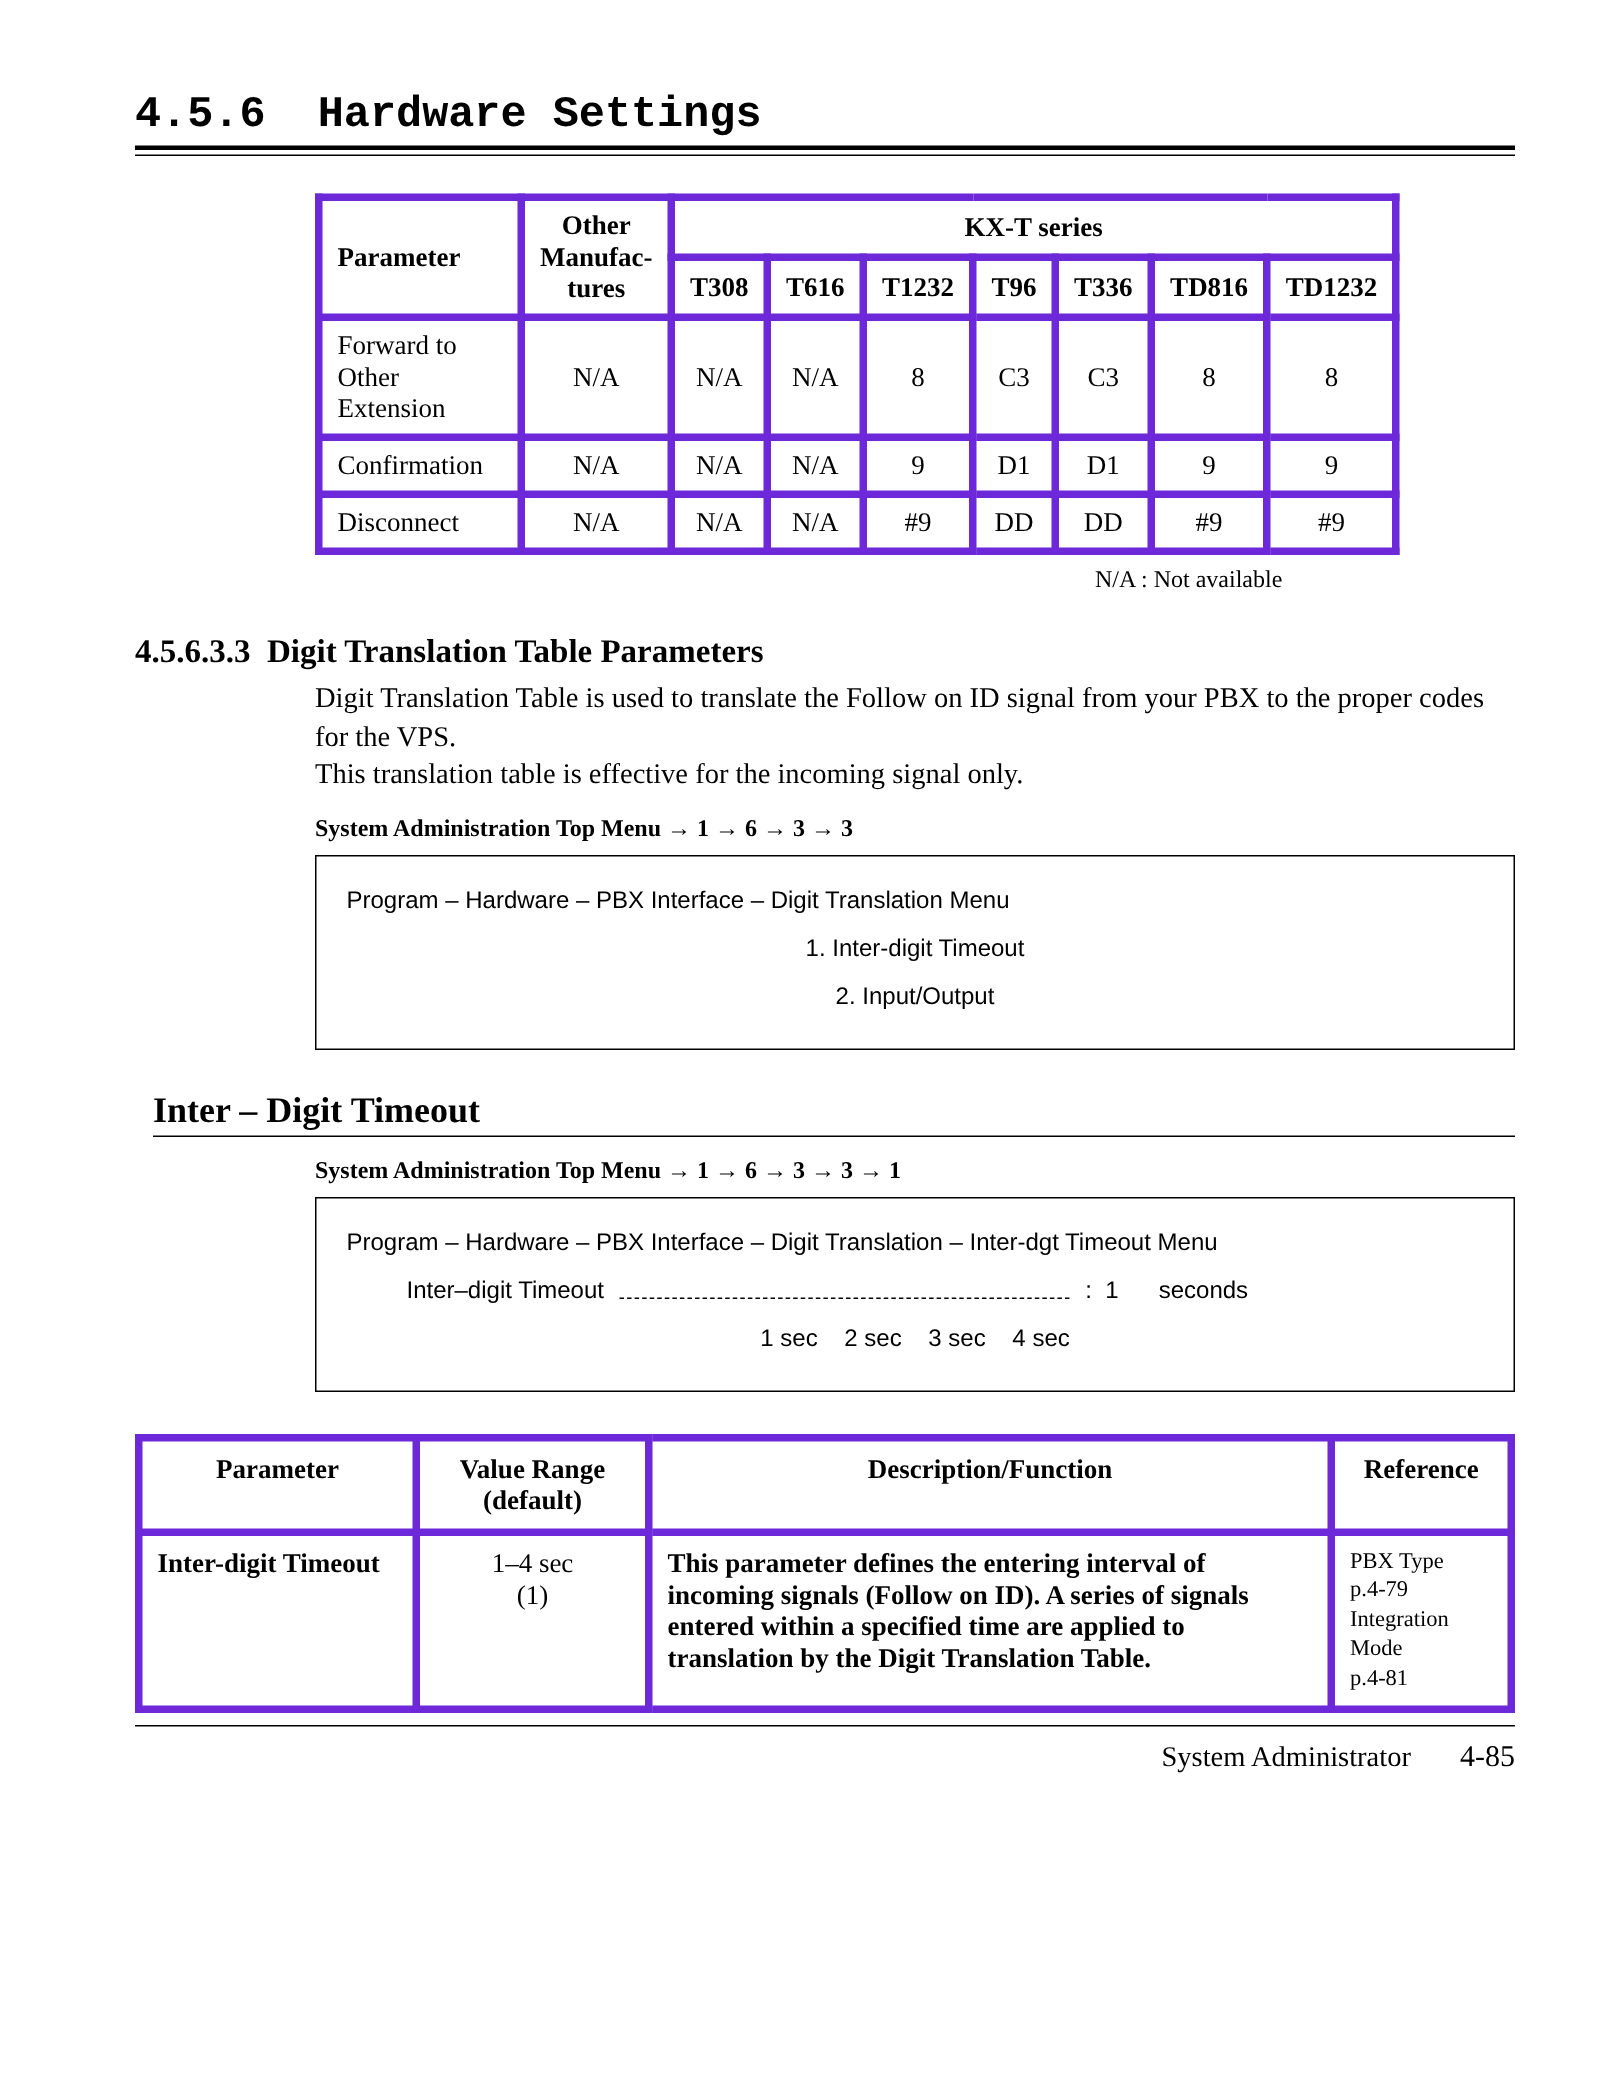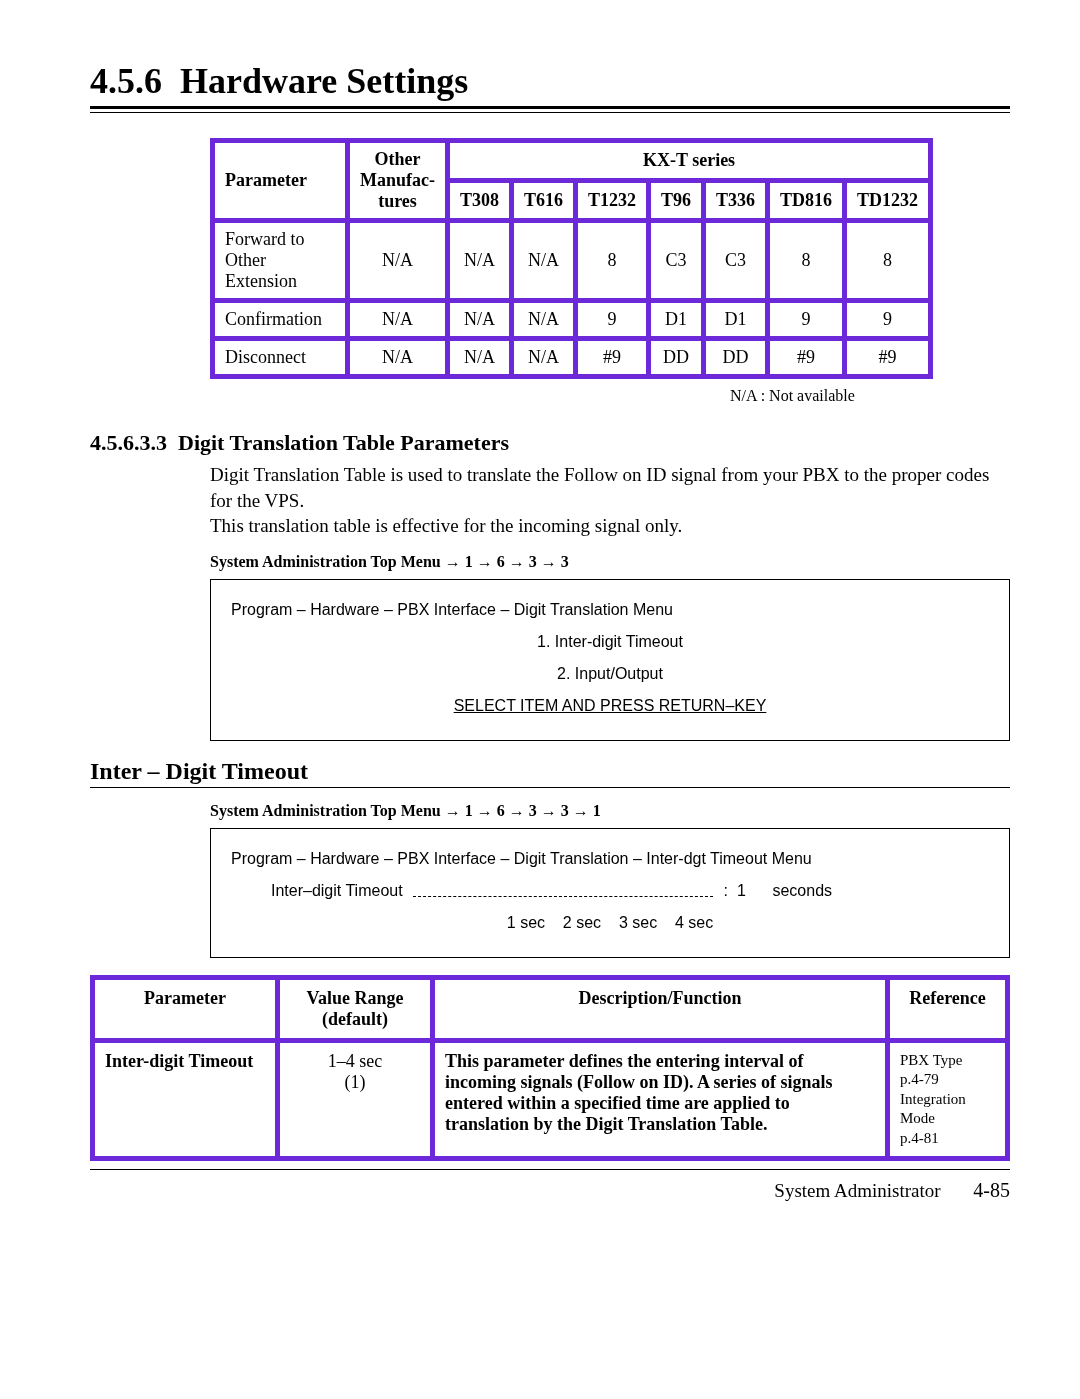--- a/index.html
+++ b/index.html
@@ -5,23 +5,24 @@
   body {
     font-family: "Times New Roman", Times, serif;
     background: #fff;
     color: #000;
     margin: 0;
     padding: 60px 70px 50px 90px;
     width: 920px;
     font-size: 18px;
   }
   .title {
-    font-size: 36px;
+    font-size: 29px;
     font-weight: bold;
     margin-bottom: 4px;
+    font-family: Liberation Mono, monospace;
   }
   .title-rule {
     border-top: 3px solid #000;
     border-bottom: 1px solid #000;
     height: 3px;
     margin-bottom: 25px;
   }
   table {
     border-collapse: collapse;
     margin-left: 120px;
@@ -66,30 +67,31 @@
     margin-bottom: 8px;
     font-size: 16px;
   }
   .term-box {
     margin-left: 120px;
     border: 1.5px solid #000;
     padding: 14px 20px 18px 20px;
     font-family: Arial, Helvetica, sans-serif;
     font-size: 16px;
     line-height: 2.0;
-    margin-bottom: 17px;
+    margin-bottom: 28px;
   }
   .term-box .center { text-align: center; }
   .term-box .u { text-decoration: underline; }
   .h2 {
     font-size: 24px;
     font-weight: bold;
     border-bottom: 1.5px solid #000;
     padding-bottom: 2px;
     margin-bottom: 14px;
+    margin-left: 12px;
   }
   .param-table {
     width: 100%;
     margin-left: 0;
   }
   .param-table th { font-weight: bold; }
   .param-table td, .param-table th { padding: 8px 10px; vertical-align: top; }
   .param-table .desc { text-align: left; font-weight: bold; }
   .param-table .ref { font-size: 15px; text-align: left; line-height: 1.3; }
   hr.wide { border: none; border-top: 1px solid #000; margin-top: 6px; }
@@ -176,21 +178,20 @@
   <span>4.5.6.3.3</span>&nbsp;&nbsp;<span>Digit Translation Table Parameters</span>
 </div>
 <div class="body-text">Digit Translation Table is used to translate the Follow on ID signal from your PBX to the proper codes for the VPS.</div>
 <div class="body-text">This translation table is effective for the incoming signal only.</div>
 <div class="menu-path">System Administration Top Menu → 1 → 6 → 3 → 3</div>
 
 <div class="term-box">
   <div>Program – Hardware – PBX Interface – Digit Translation Menu</div>
   <div class="center">1.  Inter-digit Timeout</div>
   <div class="center">2.  Input/Output</div>
-  <div class="center"><span class="u">SELECT ITEM AND PRESS RETURN–KEY</span></div>
 </div>
 
 <div class="h2">Inter – Digit Timeout</div>
 <div class="menu-path">System Administration Top Menu → 1 → 6 → 3 → 3 → 1</div>
 
 <div class="term-box">
   <div>Program – Hardware – PBX Interface – Digit Translation – Inter-dgt Timeout Menu</div>
   <div style="padding-left:40px;">
     <span>Inter–digit Timeout</span>
     <span class="dash-line"></span>

